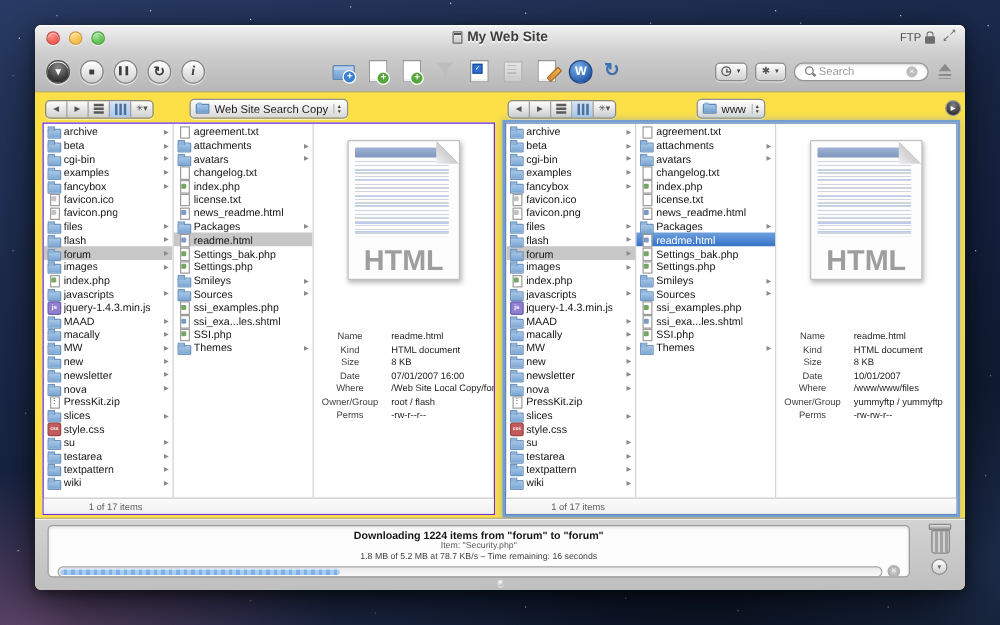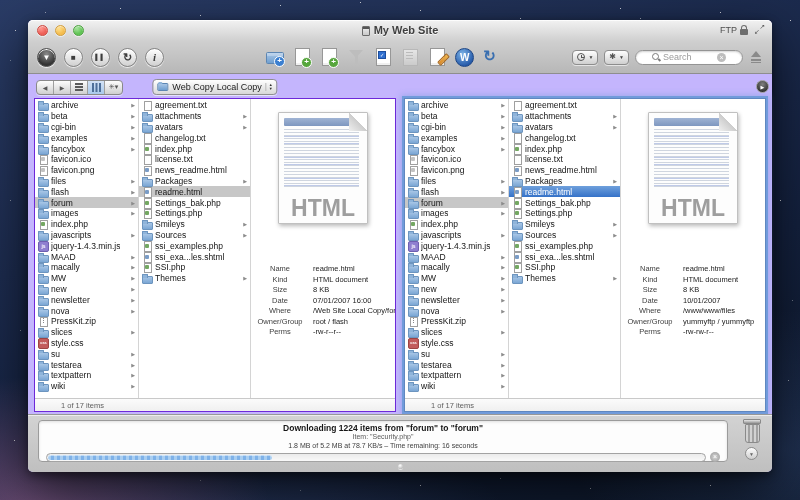--- a/index.html
+++ b/index.html
@@ -18,21 +18,21 @@
     520px 18px #fff,570px 45px rgba(255,255,255,.6),620px 8px #fff,670px 30px rgba(255,255,255,.8),
     720px 12px #fff,760px 48px rgba(255,255,255,.7),790px 20px #fff,30px 90px rgba(255,255,255,.6),
     90px 120px rgba(255,255,255,.5),150px 160px rgba(255,255,255,.4),10px 200px rgba(255,255,255,.6),
     60px 260px rgba(255,255,255,.5),20px 330px rgba(255,255,255,.6),50px 400px rgba(255,255,255,.5),
     14px 440px #fff,90px 470px rgba(255,255,255,.7),200px 480px rgba(255,255,255,.6),300px 490px rgba(255,255,255,.5),
     420px 485px #fff,500px 478px rgba(255,255,255,.6),590px 488px rgba(255,255,255,.7),660px 470px rgba(255,255,255,.5),
     710px 485px #fff,770px 460px rgba(255,255,255,.6),788px 380px rgba(255,255,255,.7),792px 300px rgba(255,255,255,.5),
     780px 200px #fff,770px 120px rgba(255,255,255,.6),740px 80px rgba(255,255,255,.7),680px 60px rgba(255,255,255,.5),
     360px 2px #fff,520px 60px rgba(255,255,255,.4),640px 18px rgba(255,255,255,.8),10px 60px rgba(255,255,255,.5);}
   
-  .window{position:absolute;left:28px;top:20px;width:744px;height:452px;border-radius:5px;background:#c4b5fd;
+  .window{position:absolute;left:28px;top:20px;width:744px;height:452px;border-radius:5px;background:#fde047;
     box-shadow:0 18px 50px rgba(0,0,0,.65),0 3px 10px rgba(0,0,0,.45);font-size:9px;color:#222;}
   .chrome{position:absolute;top:0;left:0;right:0;height:54px;border-radius:5px 5px 0 0;
     background:linear-gradient(#f2f2f2,#cfcfcf 40%,#b7b7b7);border-bottom:1px solid #8e8e8e;
     box-shadow:inset 0 1px 0 rgba(255,255,255,.8);}
   
   .titlebar{position:absolute;top:0;left:0;right:0;height:20px;}
   .tl{position:absolute;top:5px;width:11px;height:11px;border-radius:50%;box-shadow:inset 0 1px 1px rgba(255,255,255,.6),0 1px 0 rgba(255,255,255,.5);}
   .tl-close{left:9px;background:radial-gradient(circle at 35% 30%,#ff958d,#ee6058 60%);border:1px solid #cd4a42;}
   .tl-min{left:27px;background:radial-gradient(circle at 35% 30%,#ffe08a,#f5bd4f 60%);border:1px solid #d39f3d;}
   .tl-zoom{left:45px;background:radial-gradient(circle at 35% 30%,#a4e29a,#61c455 60%);border:1px solid #50a343;}
@@ -86,21 +86,21 @@
   .ic--sync::before{content:'\21bb';position:absolute;left:2px;top:0px;font-size:15px;font-weight:bold;color:#3a6fb0;}
   .rightctrls{display:flex;align-items:center;gap:6px;margin-right:9px;}
   .minibtn{height:15px;border:1px solid #8d8d8d;border-radius:4px;background:linear-gradient(#fefefe,#cfcfcf);
     display:flex;align-items:center;padding:0 4px;gap:3px;box-shadow:0 1px 0 rgba(255,255,255,.6);}
   .clockglyph{position:relative;width:8px;height:8px;border:1px solid #555;border-radius:50%;}
   .clockglyph::before{content:'';position:absolute;left:3px;top:1px;width:1px;height:3px;background:#555;}
   .clockglyph::after{content:'';position:absolute;left:3px;top:3px;width:3px;height:1px;background:#555;}
   .gearglyph{font-size:8px;color:#555;line-height:8px;}
   .caret{font-size:5px;color:#444;}
   .searchfield{width:108px;height:15px;border:1px solid #949494;border-radius:9px;background:#fff;
-    display:flex;align-items:center;padding:0 16px;gap:3px;box-shadow:inset 0 1px 2px rgba(0,0,0,.18);}
+    display:flex;align-items:center;padding:0 8px;gap:3px;box-shadow:inset 0 1px 2px rgba(0,0,0,.18);}
   .mag{position:relative;width:8px;height:8px;flex:none;}
   .mag::before{content:'';position:absolute;left:0;top:0;width:5px;height:5px;border:1.5px solid #7a7a7a;border-radius:50%;}
   .mag::after{content:'';position:absolute;left:6px;top:6px;width:3px;height:1.5px;background:#7a7a7a;transform:rotate(45deg);}
   .searchph{flex:1;font-size:9px;color:#9b9b9b;overflow:hidden;white-space:nowrap;}
   .clearbtn{width:9px;height:9px;border-radius:50%;background:#bdbdbd;color:#fff;font-size:7px;line-height:9px;text-align:center;flex:none;}
   .ejectbtn{position:relative;width:14px;height:14px;}
   .ejectbtn::before{content:'';position:absolute;left:2px;top:1px;width:0;height:0;
     border-left:5px solid transparent;border-right:5px solid transparent;border-bottom:6px solid #8a8a8a;}
   .ejectbtn::after{content:'';position:absolute;left:2px;top:9px;width:10px;height:4px;
     background:repeating-linear-gradient(#8a8a8a 0 1.5px,transparent 1.5px 3px);}
@@ -149,21 +149,21 @@
   .fic-html::after{content:'';position:absolute;left:3px;top:2.5px;width:4px;height:4px;background:#7a9cc6;border-radius:1px;}
   .fic-php::after{content:'';position:absolute;left:3px;top:2.5px;width:4px;height:4px;background:#74a862;border-radius:1px;}
   .fic-image::after{content:'';position:absolute;left:3px;top:2.5px;width:4px;height:4px;background:#c3c3c3;border-radius:1px;}
   .fic-zip::after{content:'';position:absolute;left:4.5px;top:1px;width:1px;height:6px;
     background:repeating-linear-gradient(#888 0 1px,transparent 1px 2px);}
   .fic-js::before{content:'js';position:absolute;left:0;top:0;width:9px;height:9px;background:#8f7fd0;border:1px solid #6f5fb0;
     border-radius:2px;color:#fff;font-size:5px;font-weight:bold;line-height:8px;text-align:center;}
   .fic-css::before{content:'css';position:absolute;left:0;top:0;width:9px;height:9px;background:#c25b5b;border:1px solid #9e4444;
     border-radius:2px;color:#fff;font-size:4px;font-weight:bold;line-height:8px;text-align:center;}
   .statusbar{height:13px;border-top:1px solid #c9c9c9;background:linear-gradient(#fbfbfb,#f0f0f0);
-    display:flex;align-items:center;font-size:7.5px;color:#5e5e5e;padding-left:26px;}
+    display:flex;align-items:center;font-size:7.5px;color:#5e5e5e;padding-left:36px;}
   
   .htmlicon{width:90px;height:112px;position:relative;margin-top:12px;background:#fdfdfd;border:1px solid #c0c0c0;
     border-radius:1px;box-shadow:1px 2px 4px rgba(0,0,0,.28);overflow:hidden;flex:none;}
   .hi-bar{height:8px;background:linear-gradient(#9fb3d4,#7e97c0);margin:5px 8px 3px 5px;border-radius:1px;}
   .hi-body{margin:0 8px 0 5px;height:60px;
     background:repeating-linear-gradient(to bottom,#cfd5df 0 1px,transparent 1px 3px),
                repeating-linear-gradient(to bottom,rgba(140,160,215,.55) 0 1px,transparent 1px 7px);}
   .hi-label{position:absolute;bottom:1px;left:0;right:0;text-align:center;font-weight:bold;font-size:23px;color:#9e9e9e;}
   .hi-fold{position:absolute;top:0;right:0;width:18px;height:18px;
     background:linear-gradient(to bottom left,#ffffff 0 49%,#cdcdcd 50%,#efefef 100%);}
@@ -264,21 +264,21 @@
           <div class="seg seg-column-view">
             <i></i>
           </div>
           <div class="seg seg-action-menu">
             <span>✳</span>
             <span class="caret">▾</span>
           </div>
         </div>
         <div class="dropdown">
           <span class="ddfolder"></span>
-          <span class="ddlabel">Web Copy Local Copy</span>
+          <span class="ddlabel">Web Site Search Copy</span>
           <span class="stepper">
             <span>▲</span>
             <span>▼</span>
           </span>
         </div>
       </div>
       <div class="browser">
         <div class="cols">
           <div class="fcol c1">
             <div class="frow">
@@ -509,20 +509,44 @@
               <div class="mvalue">root / flash</div>
               <div class="mlabel">Perms</div>
               <div class="mvalue">-rw-r--r--</div>
             </div>
           </div>
         </div>
         <div class="statusbar">1 of 17 items</div>
       </div>
     </div>
   <div class="pane" id="pane-right">
+      <div class="phead">
+        <div class="segs">
+          <div class="seg seg-back">◀</div>
+          <div class="seg seg-forward">▶</div>
+          <div class="seg seg-list-view">
+            <i></i>
+          </div>
+          <div class="seg seg-column-view">
+            <i></i>
+          </div>
+          <div class="seg seg-action-menu">
+            <span>✳</span>
+            <span class="caret">▾</span>
+          </div>
+        </div>
+        <div class="dropdown">
+          <span class="ddfolder"></span>
+          <span class="ddlabel">www</span>
+          <span class="stepper">
+            <span>▲</span>
+            <span>▼</span>
+          </span>
+        </div>
+      </div>
       <div class="browser">
         <div class="cols">
           <div class="fcol c1">
             <div class="frow">
               <span class="fic fic-folder"></span>
               <span class="fname">archive</span>
               <span class="chev">▶</span>
             </div>
             <div class="frow">
               <span class="fic fic-folder"></span>

